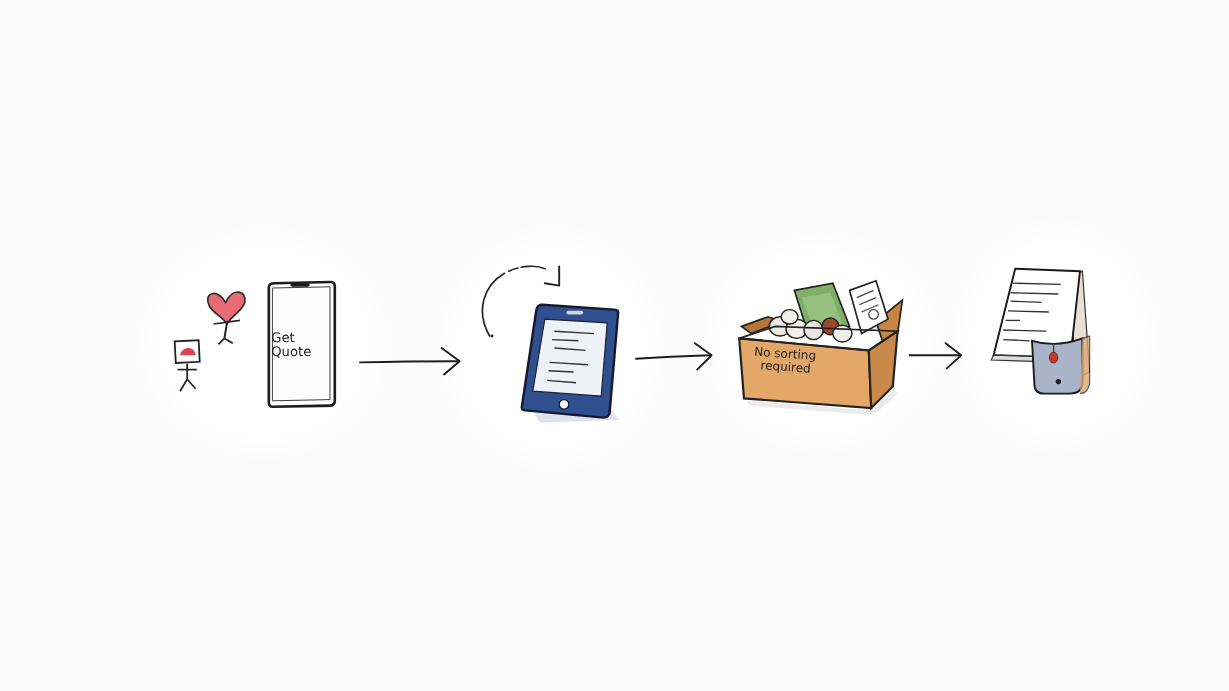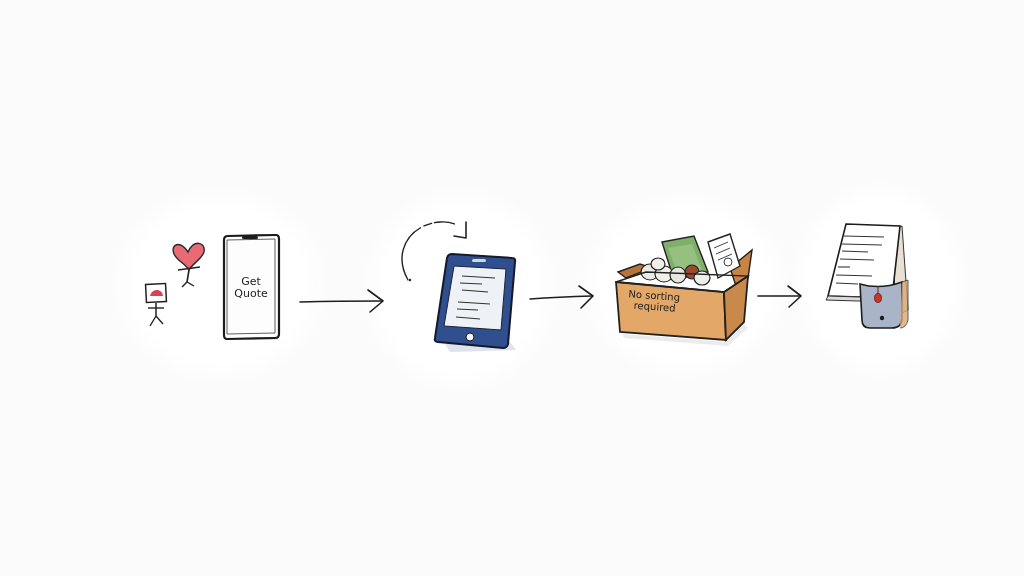--- a/index.html
+++ b/index.html
@@ -10,21 +10,21 @@
     }
     .canvas { position: relative; width: 1024px; height: 576px; background: #fbfbfb; }
     .glow {
       position: absolute; border-radius: 50%;
       background: radial-gradient(ellipse at center, #ffffff 0%, #ffffff 55%, rgba(255,255,255,0) 72%);
     }
     .step { position: absolute; }
     .step svg { position: absolute; left: 0; top: 0; overflow: visible; }
     .label-text {
       position: absolute; font-family: "DejaVu Sans", sans-serif; color: #222;
-      line-height: 1.05; text-align: center;
+      line-height: 1.05; 
     }
     .arrow { position: absolute; }
   </style>
 </head>
 <body>
 
 <div class="canvas">
 
   <div class="glow" style="left:110px;top:185px;width:220px;height:200px;"></div>
   <div class="glow" style="left:360px;top:185px;width:200px;height:210px;"></div>

